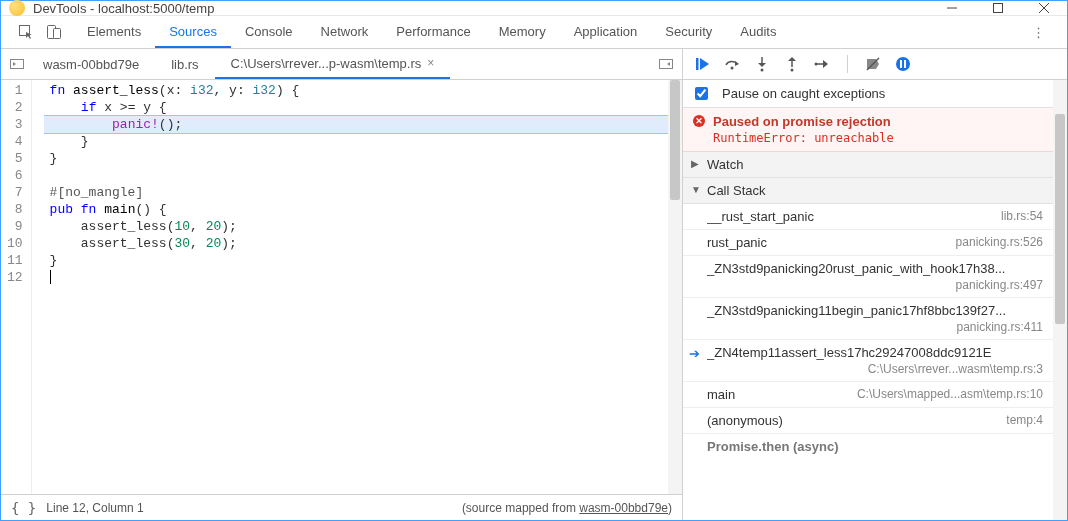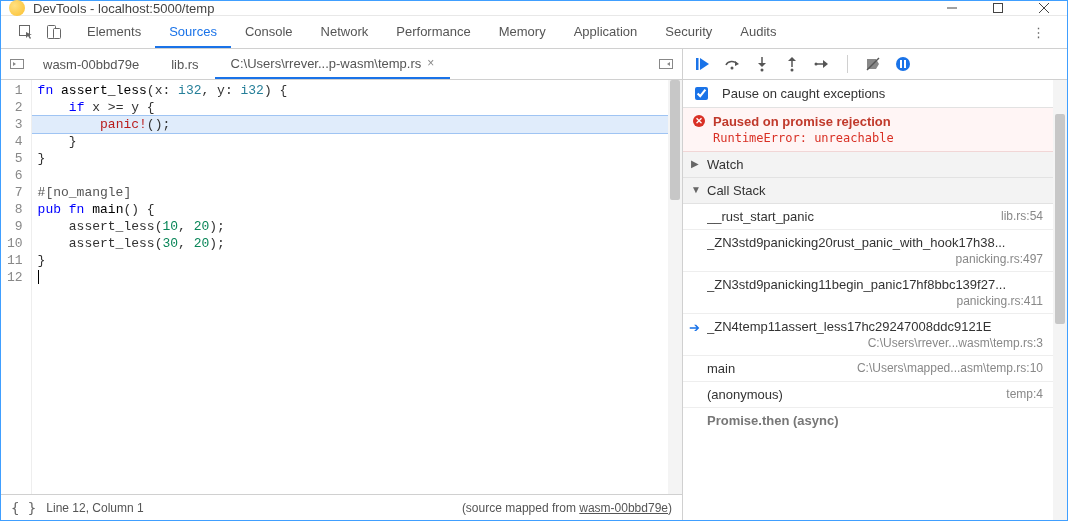--- a/index.html
+++ b/index.html
@@ -24,28 +24,28 @@
 .left-pane { flex: 1; display: flex; flex-direction: column; border-right: 1px solid #d0d0d0; min-width: 0; }
 .file-tabs-row { height: 31px; display: flex; align-items: center; border-bottom: 1px solid #d0d0d0; padding: 0 6px; }
 .ft-icon { width: 20px; display: flex; justify-content: center; color: #888; cursor: pointer; }
 .file-tabs { display: flex; height: 100%; }
 .file-tab { padding: 0 16px; display: flex; align-items: center; color: #555; cursor: pointer; gap: 6px; white-space: nowrap; }
 .file-tab.active { background: #fff; border-bottom: 2px solid #1a73e8; }
 .file-tab .close-x { color: #888; font-size: 12px; }
 
 .editor-area { flex: 1; display: flex; font-family: Consolas, "Courier New", monospace; font-size: 13px; line-height: 17px; overflow: hidden; position: relative; }
 .gutter { background: #fff; color: #888; text-align: right; padding: 2px 8px 2px 6px; border-right: 1px solid #eee; user-select: none; }
-.code { flex: 1; padding: 2px 0; white-space: pre; position: relative; }
+.code { flex: 1; padding: 2px 0; white-space: pre; position: relative; margin-left: 12px; }
 .code-line { padding: 0 6px; }
 .code-line.hl { background: #e0ecfb; border-top: 1px solid #9fc4f3; border-bottom: 1px solid #9fc4f3; margin: -1px 0; }
 .tok-kw { color: #0000ff; }
 .tok-fn { color: #000; }
 .tok-type { color: #267f99; }
 .tok-num { color: #098658; }
-.tok-macro { color: #b91c1c; }
+.tok-macro { color: #a21caf; }
 .tok-attr { color: #555; }
 .cursor-caret{display:inline-block;width:0;border-left:1px solid #000;height:14px;vertical-align:middle;margin-top:-2px;}
 
 .editor-scroll { position:absolute; right:0; top:0; bottom:0; width:14px; background:#f4f4f4; }
 .editor-scroll-thumb{ position:absolute; left:2px; right:2px; top:0; height:120px; background:#c7c7c7; border-radius:2px;}
 
 .statusbar { height: 26px; border-top: 1px solid #d0d0d0; display: flex; align-items: center; padding: 0 10px; font-size: 12px; color: #555; gap: 10px; }
 .statusbar .spacer { flex:1; }
 .statusbar a { color:#555; text-decoration: underline; }
 .curly {font-family: Consolas, monospace; font-size:14px; color:#666;}
@@ -270,20 +270,24 @@
           <div class="pane-row header">
             <span class="tri">▼</span>
             <span>Call Stack</span>
           </div>
 
           <div id="call-stack">
               <div class="stack-item">
                 <div class="fn">__rust_start_panic</div>
                 <div class="loc">lib.rs:54</div>
               </div>
+              <div class="stack-item">
+                <div class="fn">rust_panic</div>
+                <div class="loc">panicking.rs:526</div>
+              </div>
               <div class="stack-item two-line">
                 <div class="fn">_ZN3std9panicking20rust_panic_with_hook17h38...</div>
                 <div class="loc">panicking.rs:497</div>
               </div>
               <div class="stack-item two-line">
                 <div class="fn">_ZN3std9panicking11begin_panic17hf8bbc139f27...</div>
                 <div class="loc">panicking.rs:411</div>
               </div>
               <div class="stack-item two-line">
                 <span class="arrow">➔</span>

